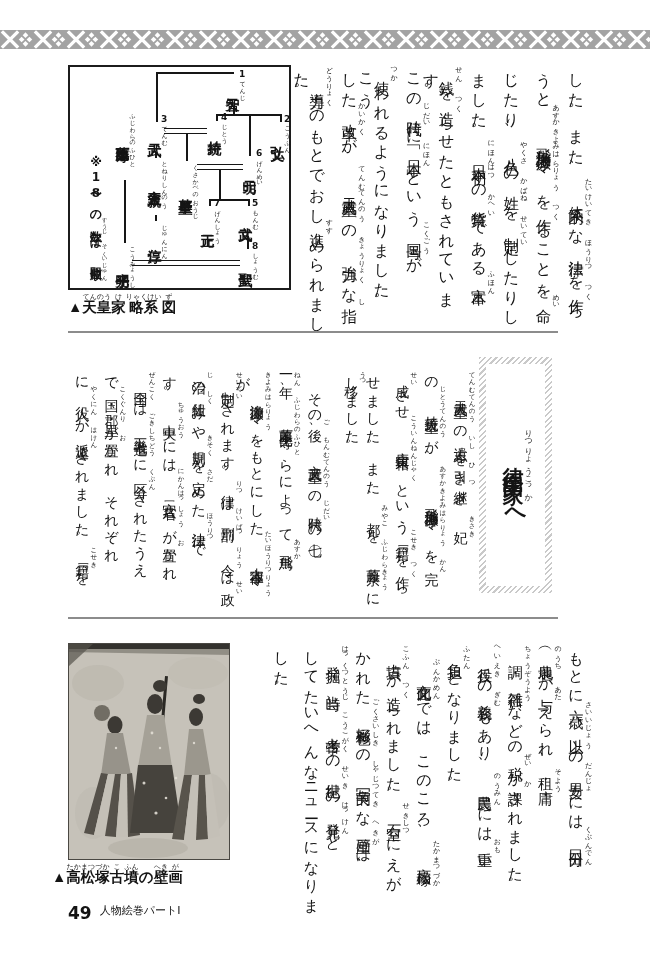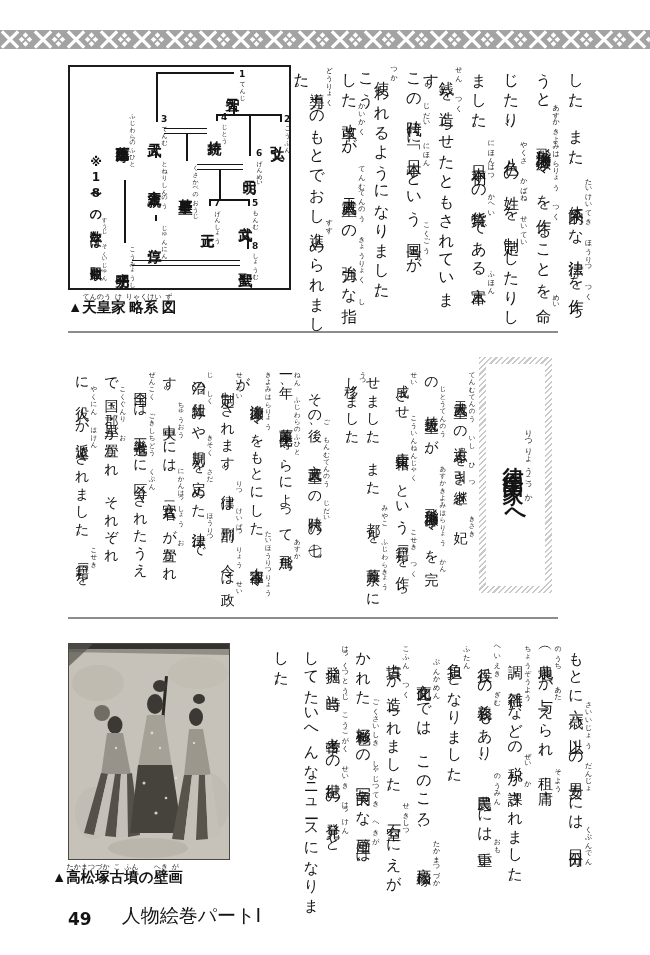--- a/index.html
+++ b/index.html
@@ -56,24 +56,24 @@
   .note rt { font-size:5.5px; }
 
   .caption { position:absolute; font-family:Liberation Sans, sans-serif;
              font-weight:700; font-size:14.5px; }
   .caption rt { font-size:7px; }
   #tree-caption  { left:68px; top:293px; }
   #photo-caption { left:52px; top:863px; }
 
   .photo { position:absolute; left:68px; top:643px; width:162px; height:217px; }
 
-  .footer { position:absolute; left:68px; top:903px; display:flex; align-items:flex-end; gap:30px;
+  .footer { position:absolute; left:68px; top:903px; display:flex; align-items:flex-start; gap:8px;
             font-family:"DejaVu Sans","Liberation Sans",sans-serif; }
   #page-number  { font-size:17px; font-weight:700; }
-  #footer-title { font-size:19px; }
+  #footer-title { font-size:11px; }
 </style>
 </head>
 <body>
 
 <div class="band">
   <svg width="650" height="19" xmlns="http://www.w3.org/2000/svg">
     <defs>
       <pattern id="bp" width="33" height="19" patternUnits="userSpaceOnUse">
         <rect width="33" height="19" fill="#a3a3a3"></rect>
         <path d="M3 2.5 L17 16.5 M17 2.5 L3 16.5" stroke="#ffffff" stroke-width="3.2" stroke-linecap="square"></path>

